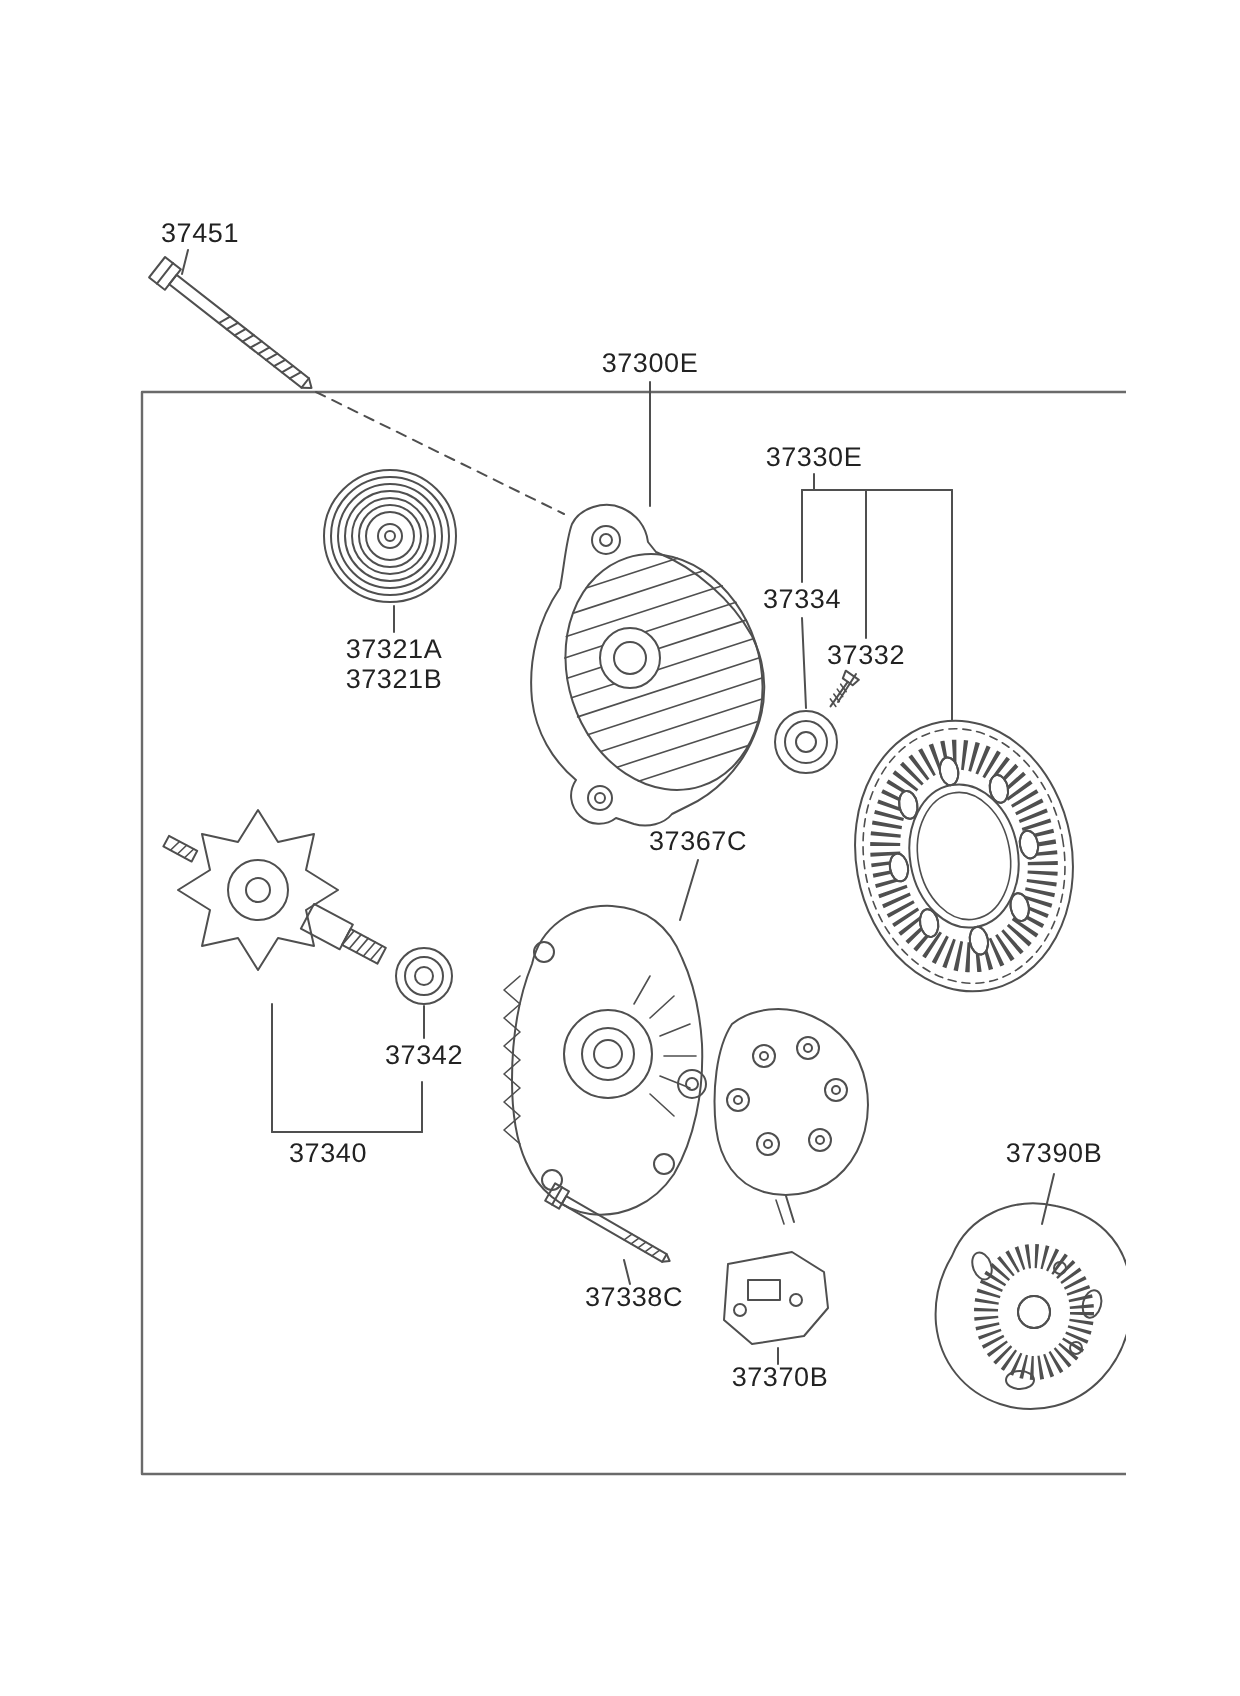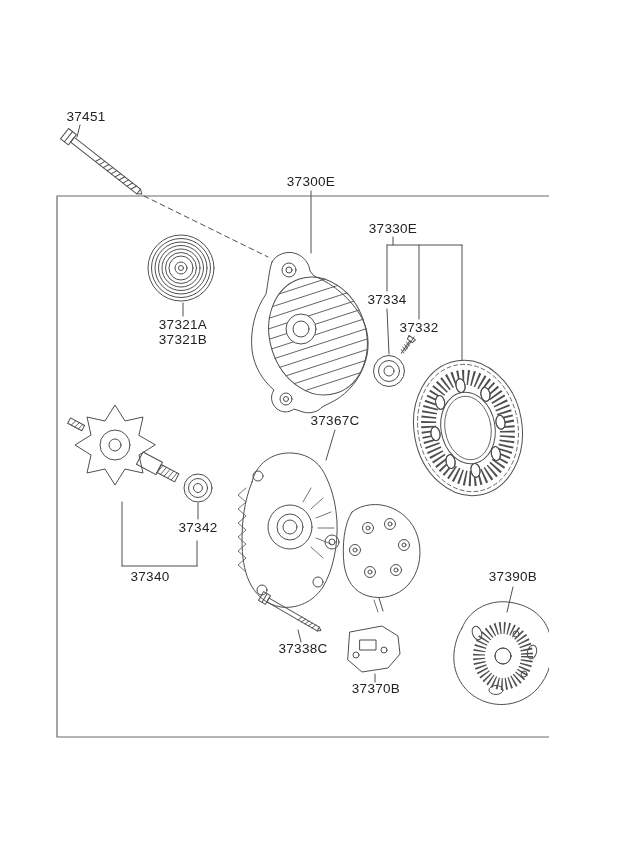--- a/index.html
+++ b/index.html
@@ -1,18 +1,18 @@
 <!DOCTYPE html>
 <html style="--bg: #ffffff; --line: #4f4f4f; --text: #222222; --border: #6a6a6a;"><head>
 <meta charset="utf-8">
 <style>
   :root { --bg:#ffffff; --line:#4f4f4f; --text:#222222; --border:#6a6a6a; }
   html,body{margin:0;padding:0;background:#fff;}
   .canvas{position:relative;width:549px;height:848px;background:var(--bg);
-          font-family:"Liberation Sans", sans-serif;overflow:hidden;}
+          font-family:"Liberation Sans", sans-serif;overflow:hidden;padding-left:14px;}
   svg{display:block;}
   svg *{stroke:var(--line);stroke-width:1;fill:none;stroke-linecap:round;stroke-linejoin:round;}
   svg text{fill:var(--text);stroke:none;font-size:13.5px;letter-spacing:.3px;font-family:"Liberation Sans",sans-serif;}
   .box{stroke:var(--border);stroke-width:1.2;}
   .mask{fill:#fff;}
   .hatch{stroke-width:15;stroke-dasharray:1.8 3;stroke-linecap:butt;}
   .hatch2{stroke-width:12;stroke-dasharray:1.5 2.6;stroke-linecap:butt;}
   .dash{stroke-dasharray:5 4;}
   .thin{stroke-width:.8;}
 </style>

